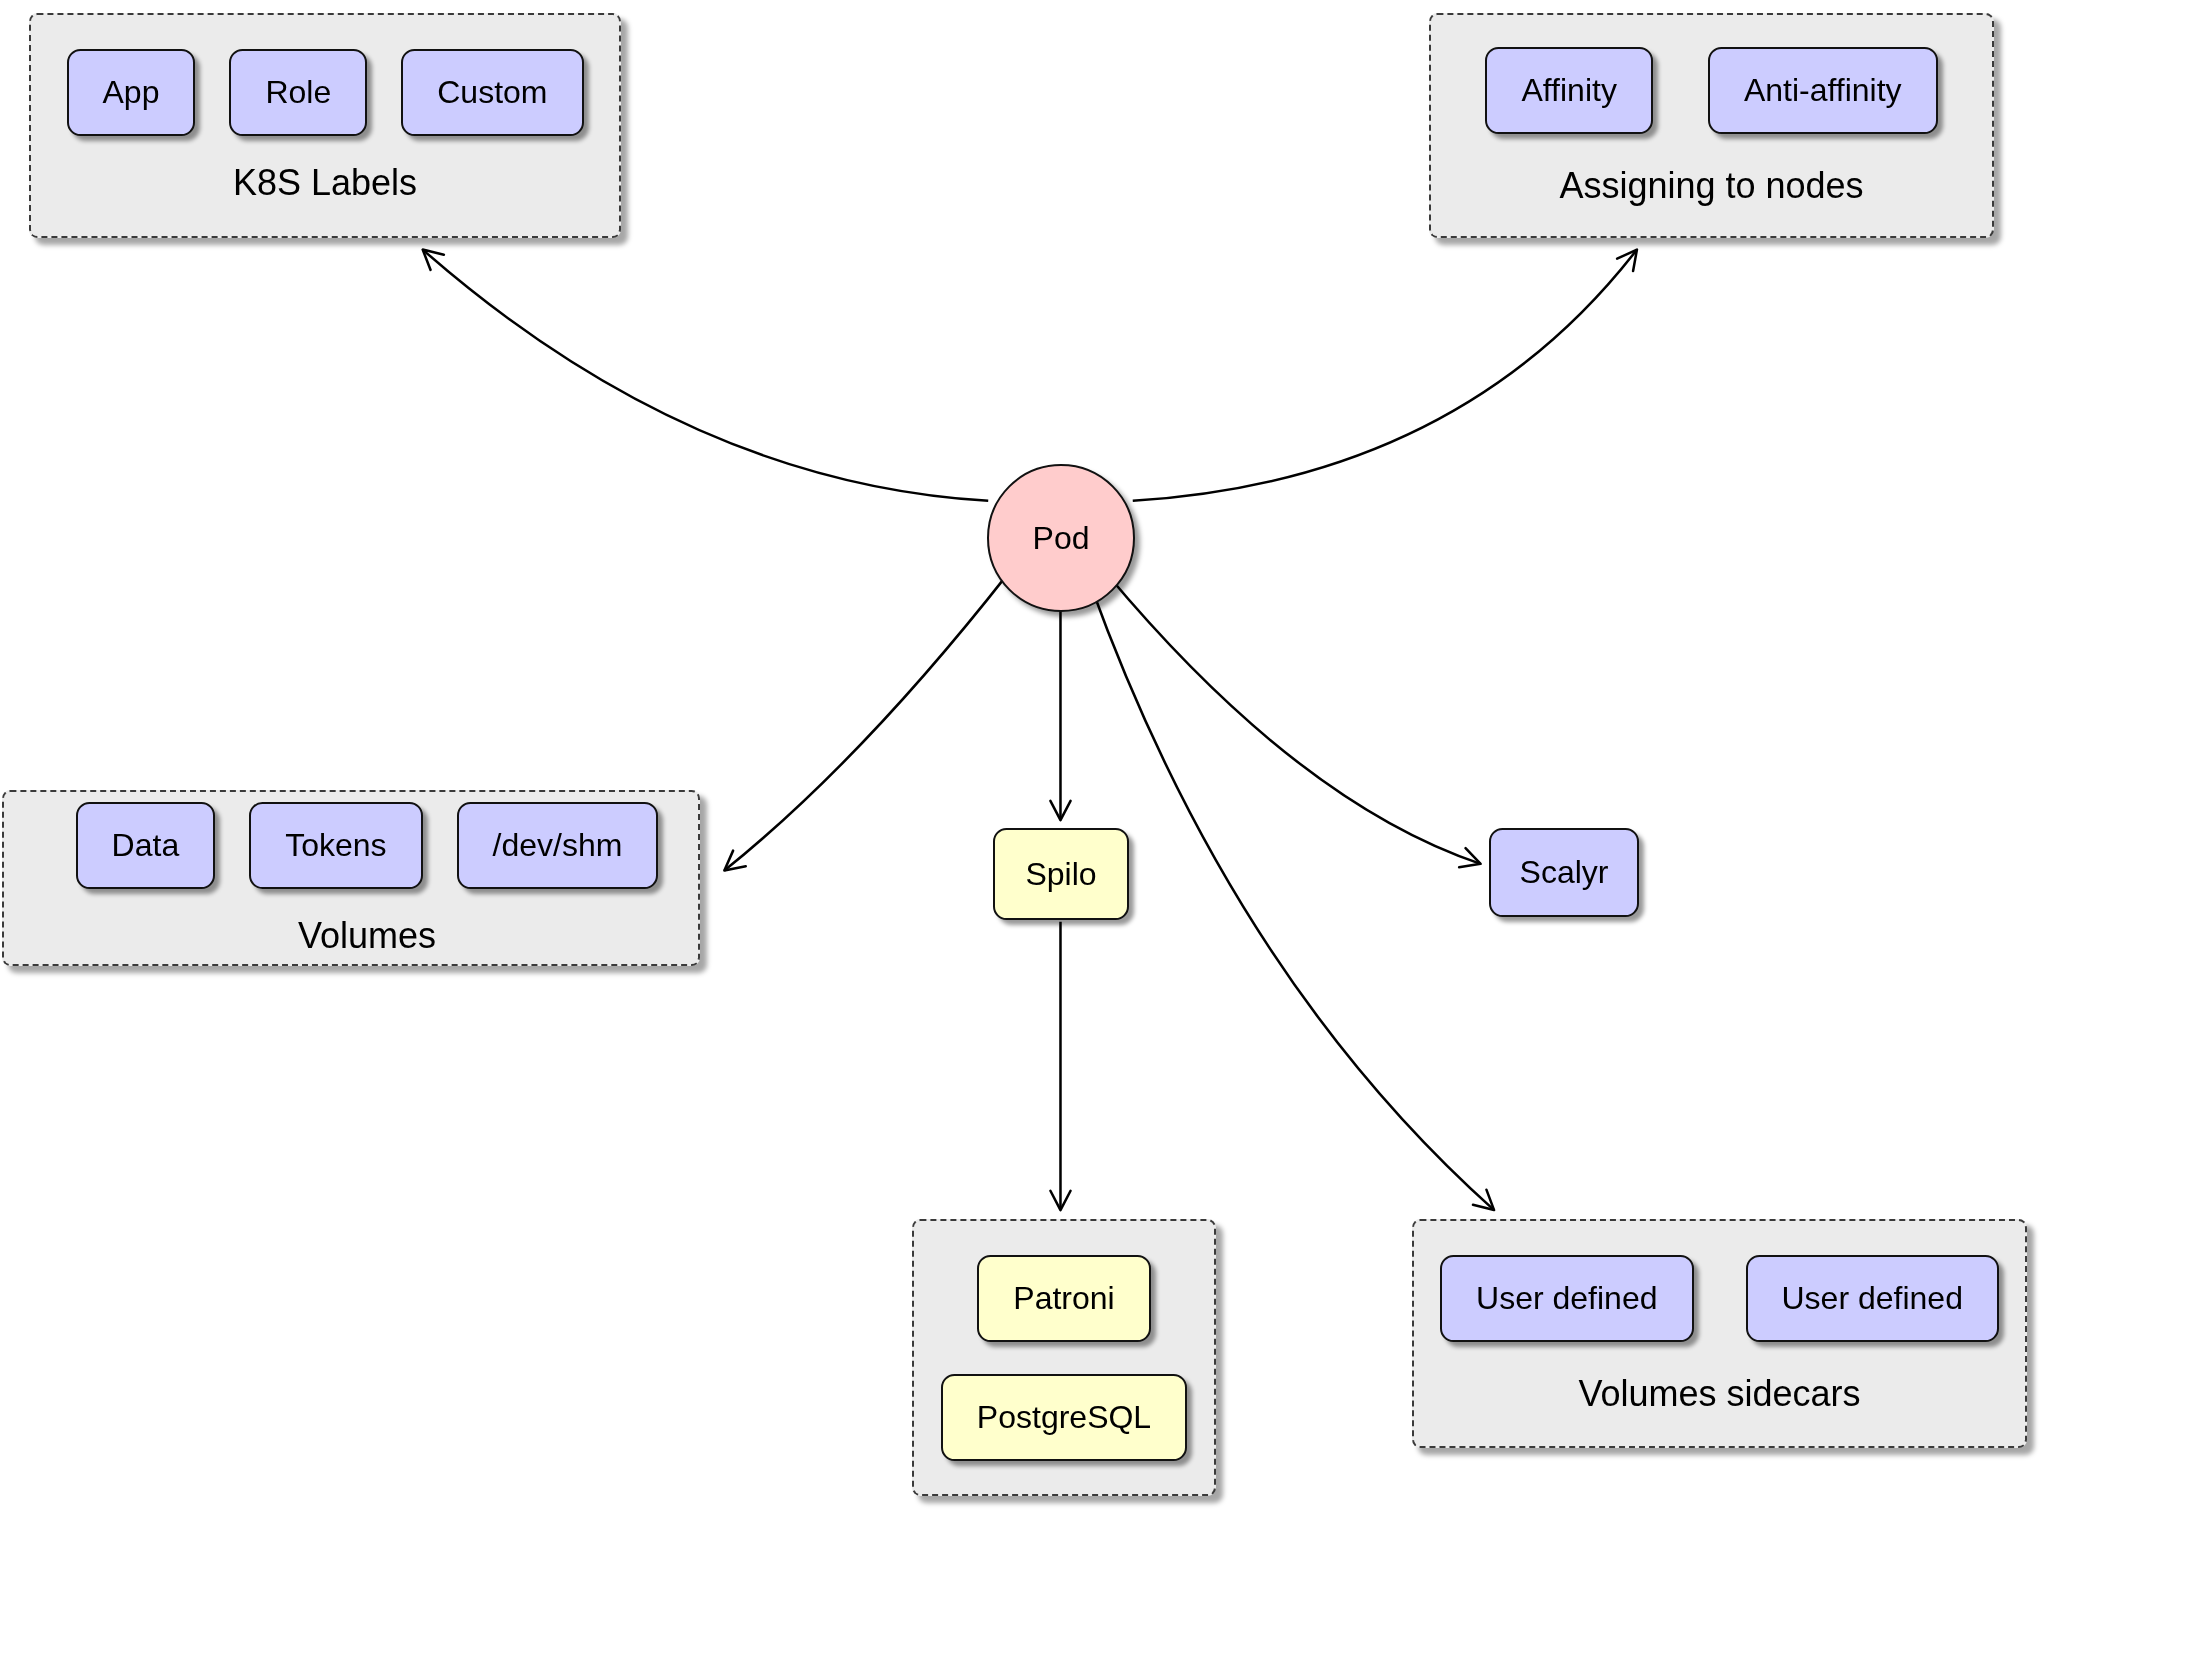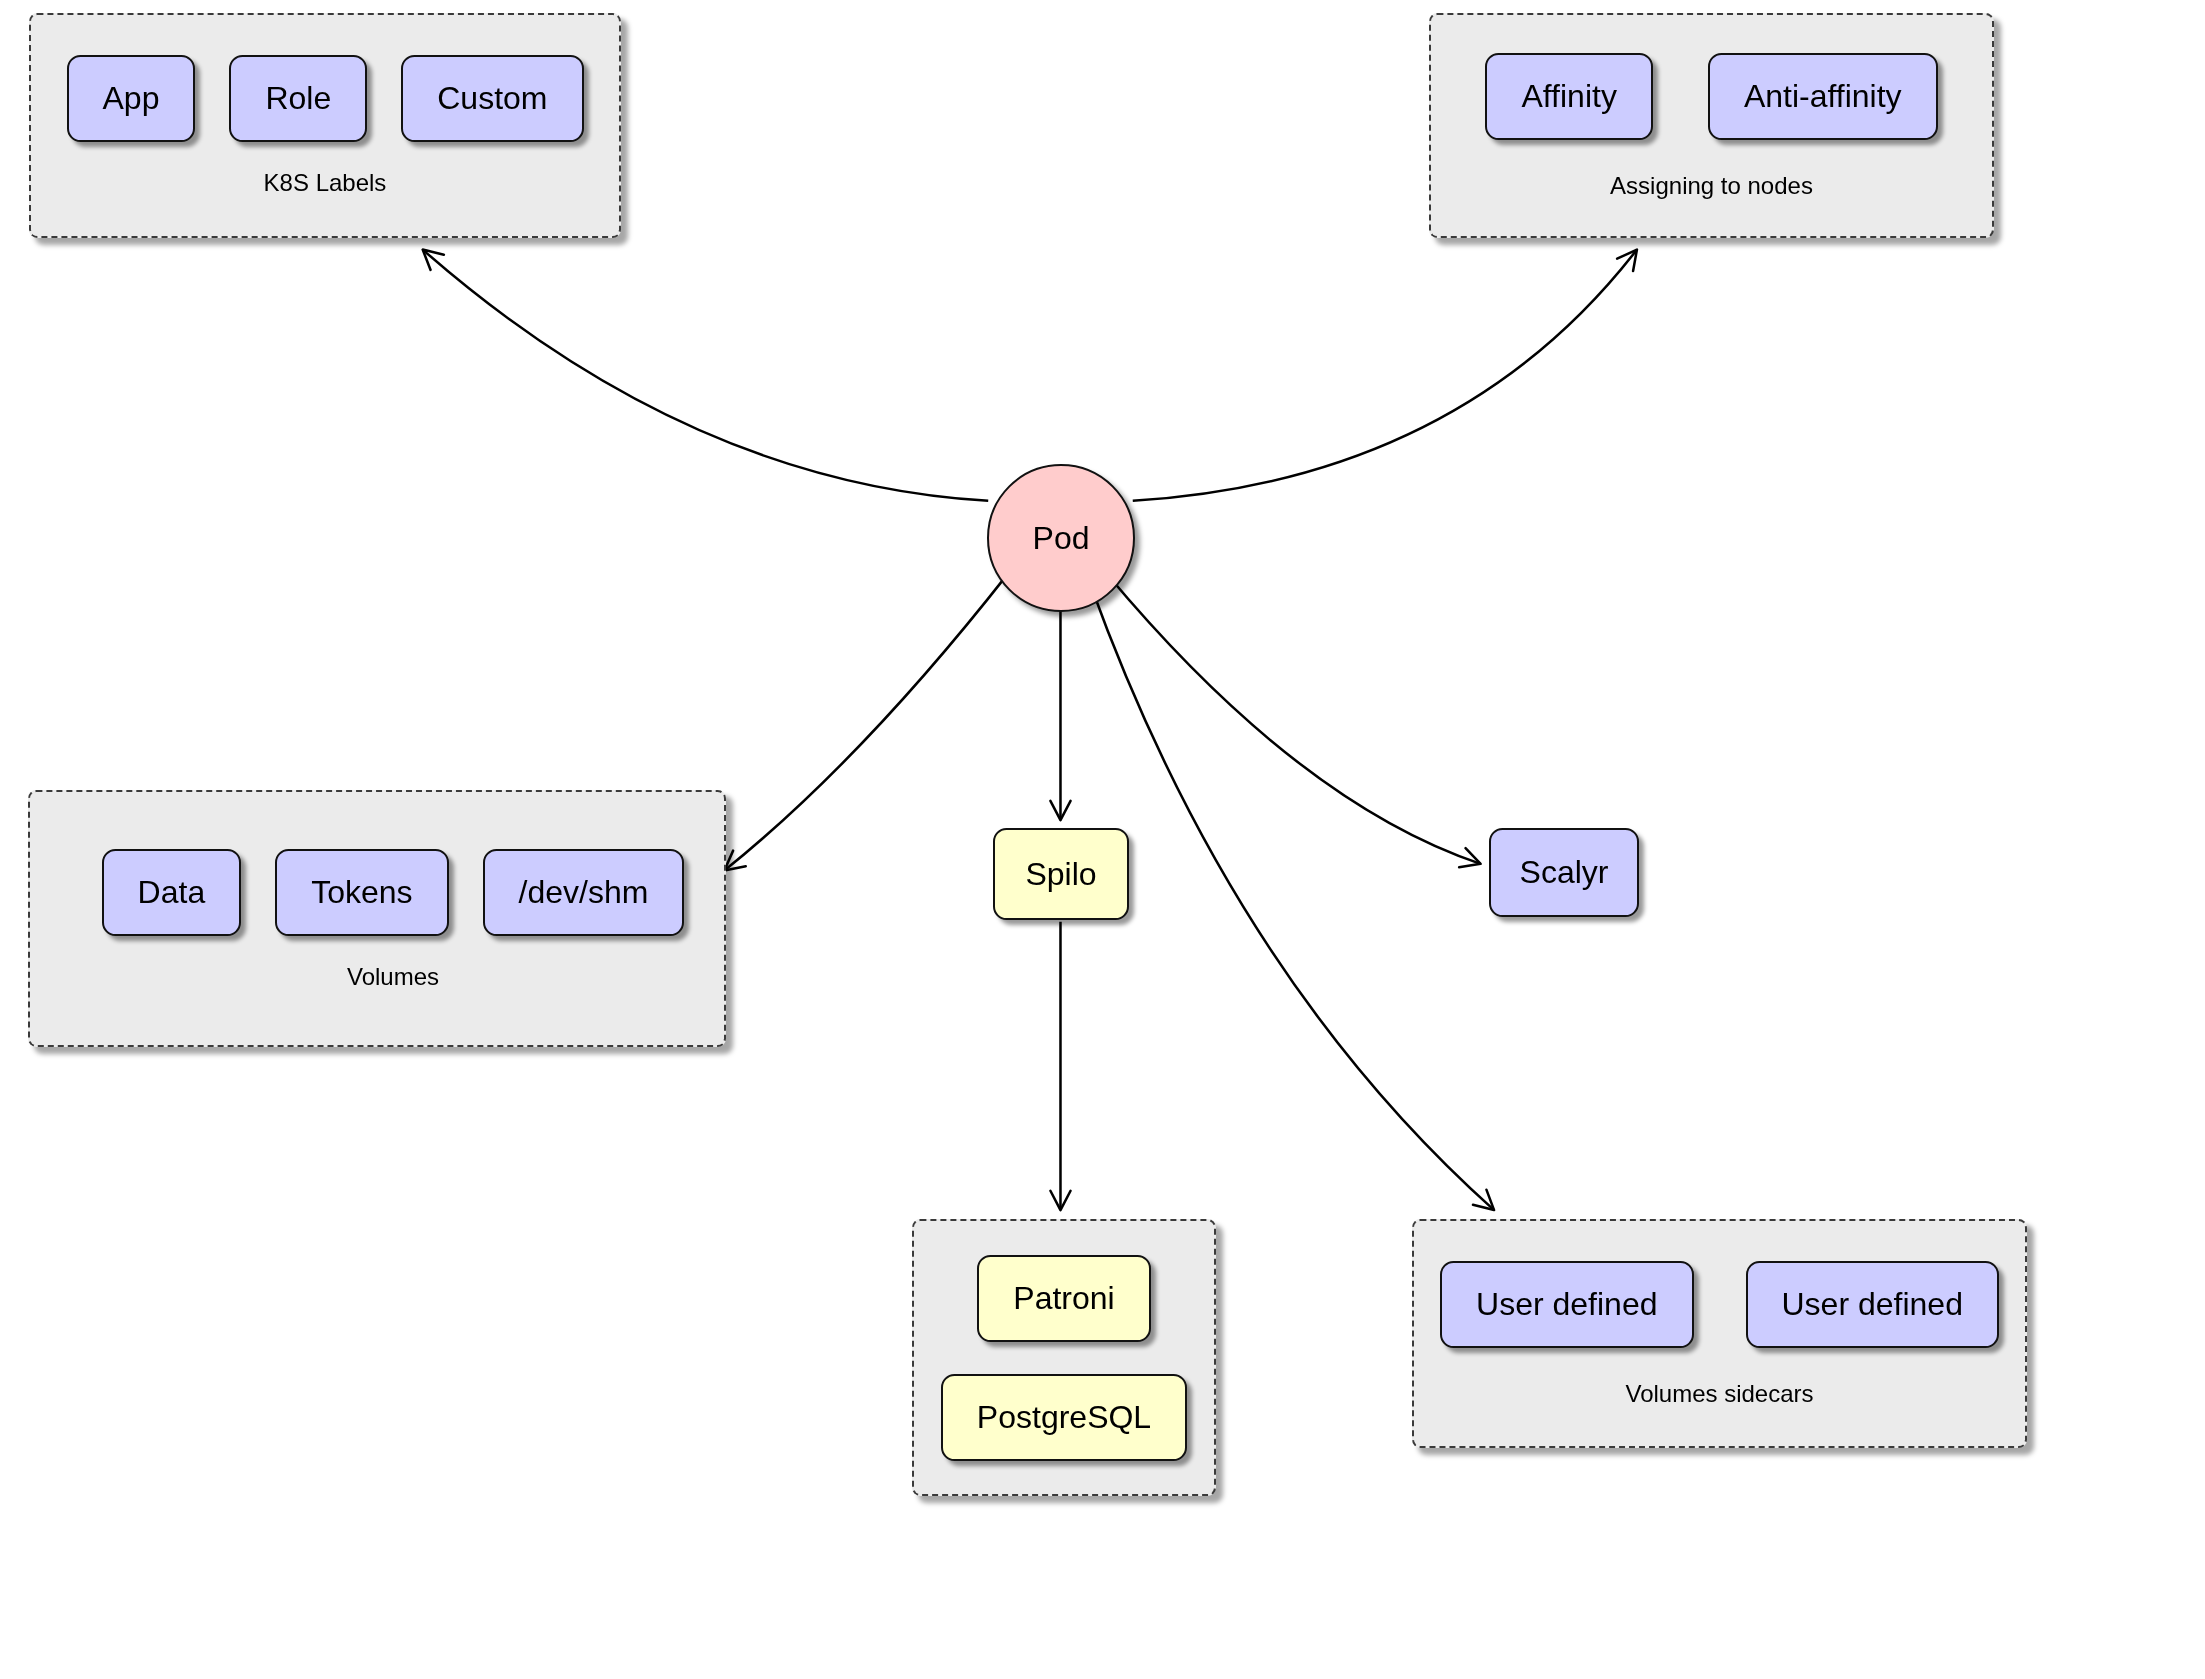--- a/index.html
+++ b/index.html
@@ -29,21 +29,21 @@
     align-items: center;
     justify-content: center;
     gap: 29px;
     box-sizing: border-box;
   }
   .group .row {
     display: flex;
     align-items: center;
   }
   .group .title {
-    font-size: 24px;
+    font-size: 36px;
     line-height: 1;
   }
 
   
   .node {
     display: flex;
     align-items: center;
     justify-content: center;
     height: 87px;
     padding: 0 34px;
@@ -73,21 +73,21 @@
     display: flex;
     align-items: center;
     justify-content: center;
     font-size: 32px;
     box-sizing: border-box;
   }
 
   
   #group-k8s-labels   { left: 29px;   top: 12.6px;   width: 592px; height: 225px; }
   #group-assigning    { left: 1429px; top: 12.6px;   width: 565px; height: 225px; gap: 34px; }
-  #group-volumes      { left: 28px;   top: 790px;  width: 698px; height: 257px; padding-left: 32px; }
+  #group-volumes      { left: 2px;   top: 790px;  width: 698px; height: 176px; padding-left: 32px; }
   #group-spilo-stack  { left: 912px; top: 1219px; width: 304px; height: 277px; gap: 32px; }
   #group-sidecars     { left: 1412px; top: 1219px; width: 615px; height: 229px; gap: 34px; }
 
   #group-k8s-labels .row { gap: 34px; }
   #group-assigning .row  { gap: 55px; }
   #group-volumes .row    { gap: 34px; }
   #group-sidecars .row   { gap: 52px; }
 
   
   #node-spilo  { left: 993px; top: 828px; width: 136px; height: 92px; }

